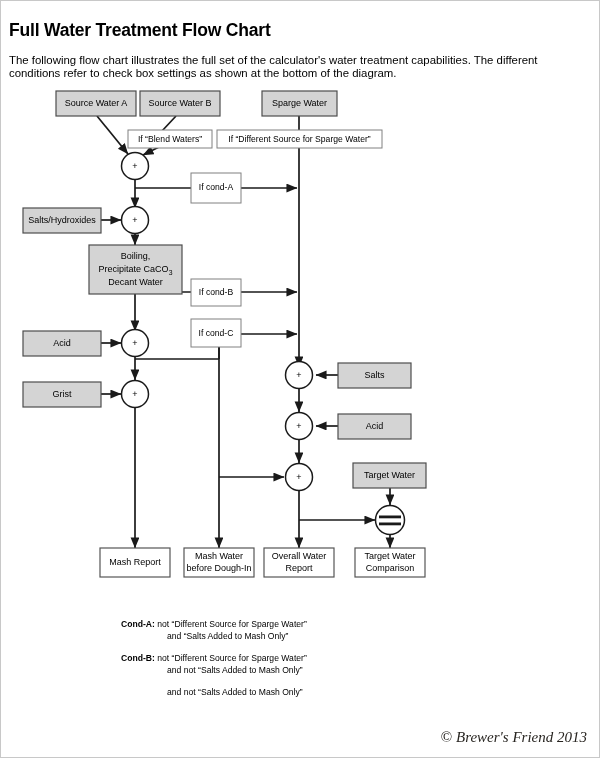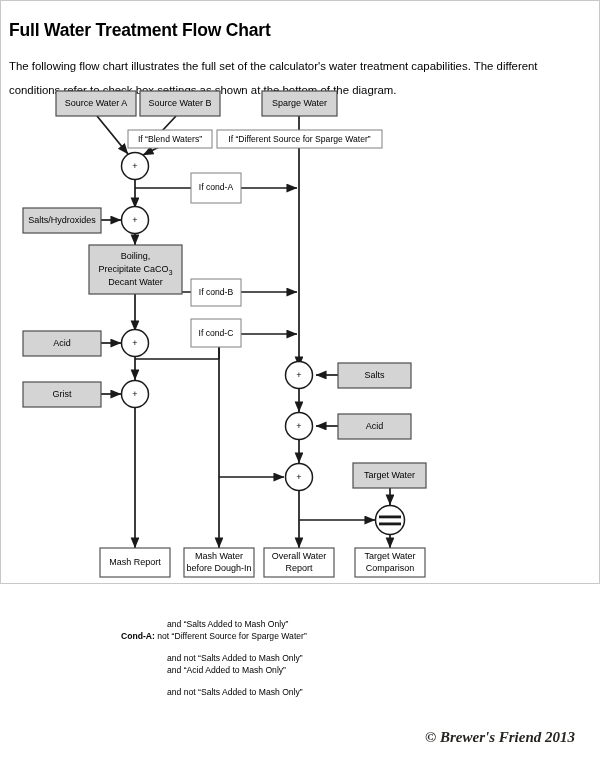--- a/index.html
+++ b/index.html
@@ -11,41 +11,41 @@
     width: 600px;
     height: 758px;
     font-family: "Liberation Sans", sans-serif;
     color: #000000;
     position: relative;
     overflow: hidden;
   }
   #page {
     position: relative;
     width: 600px;
-    height: 584px;
+    height: 758px;
     box-sizing: border-box;
     border: 1px solid #c8c8c8;
     background: #ffffff;
   }
   #page-title {
     position: absolute;
     left: 8px;
     top: 7px;
     font-size: 17.5px;
     font-weight: bold;
     letter-spacing: -0.2px;
     white-space: nowrap;
   }
   #intro-text {
     position: absolute;
     left: 8px;
     top: 42px;
     width: 578px;
     font-size: 11.4px;
-    line-height: 24px;
+    line-height: 13px;
   }
   #chart-area {
     position: absolute;
     left: 0;
     top: 76px;
     width: 600px;
     height: 520px;
   }
   svg { display: block; }
   .nodelabel {
@@ -69,25 +69,25 @@
     width: 380px;
     font-size: 8.6px;
     line-height: 11.6px;
   }
   .legend-block { margin-bottom: 11px; }
   .legend-row { white-space: nowrap; }
   .legend-key { font-weight: bold; }
   .legend-indent { display: inline-block; width: 46px; }
   #copyright {
     position: absolute;
-    right: 24px;
+    right: 12px;
     top: 728px;
     font-family: "Liberation Serif", serif;
     font-style: italic;
-    font-weight: bold;
+    font-weight: normal;
     font-size: 15px;
     color: #272420;
     white-space: nowrap;
   }
   #copyright .cmark { font-style: normal; }
 </style>
 </head>
 <body>
 
 <div id="page">
@@ -286,26 +286,26 @@
           <rect x="354" y="471" width="70" height="29" fill="#ffffff" stroke="#555555" stroke-width="1.2"></rect>
           <text class="nodelabel" x="389" y="480">Target Water</text>
           <text class="nodelabel" x="389" y="492">Comparison</text>
         </g>
       </g>
     </svg>
   </div>
 
   <div id="legend">
     <div class="legend-block">
+      <div class="legend-row"><span class="legend-key">Cond-A:</span> <span>not “Different Source for Sparge Water”</span></div>
       <div class="legend-row"><span class="legend-indent"></span><span>and “Salts Added to Mash Only”</span></div>
-      <div class="legend-row"><span class="legend-key">Cond-A:</span> <span>not “Different Source for Sparge Water”</span></div>
     </div>
     <div class="legend-block">
+      <div class="legend-row"><span class="legend-key">Cond-B:</span> <span>not “Different Source for Sparge Water”</span></div>
       <div class="legend-row"><span class="legend-indent"></span><span>and not “Salts Added to Mash Only”</span></div>
-      <div class="legend-row"><span class="legend-indent"></span><span>and “Acid Added to Mash Only”</span></div>
     </div>
     <div class="legend-block">
       <div class="legend-row"><span class="legend-indent"></span><span>and not “Salts Added to Mash Only”</span></div>
     </div>
   </div>
 
   <div id="copyright"><span class="cmark">©</span> <span>Brewer's Friend 2013</span></div>
 
 </div>
 

